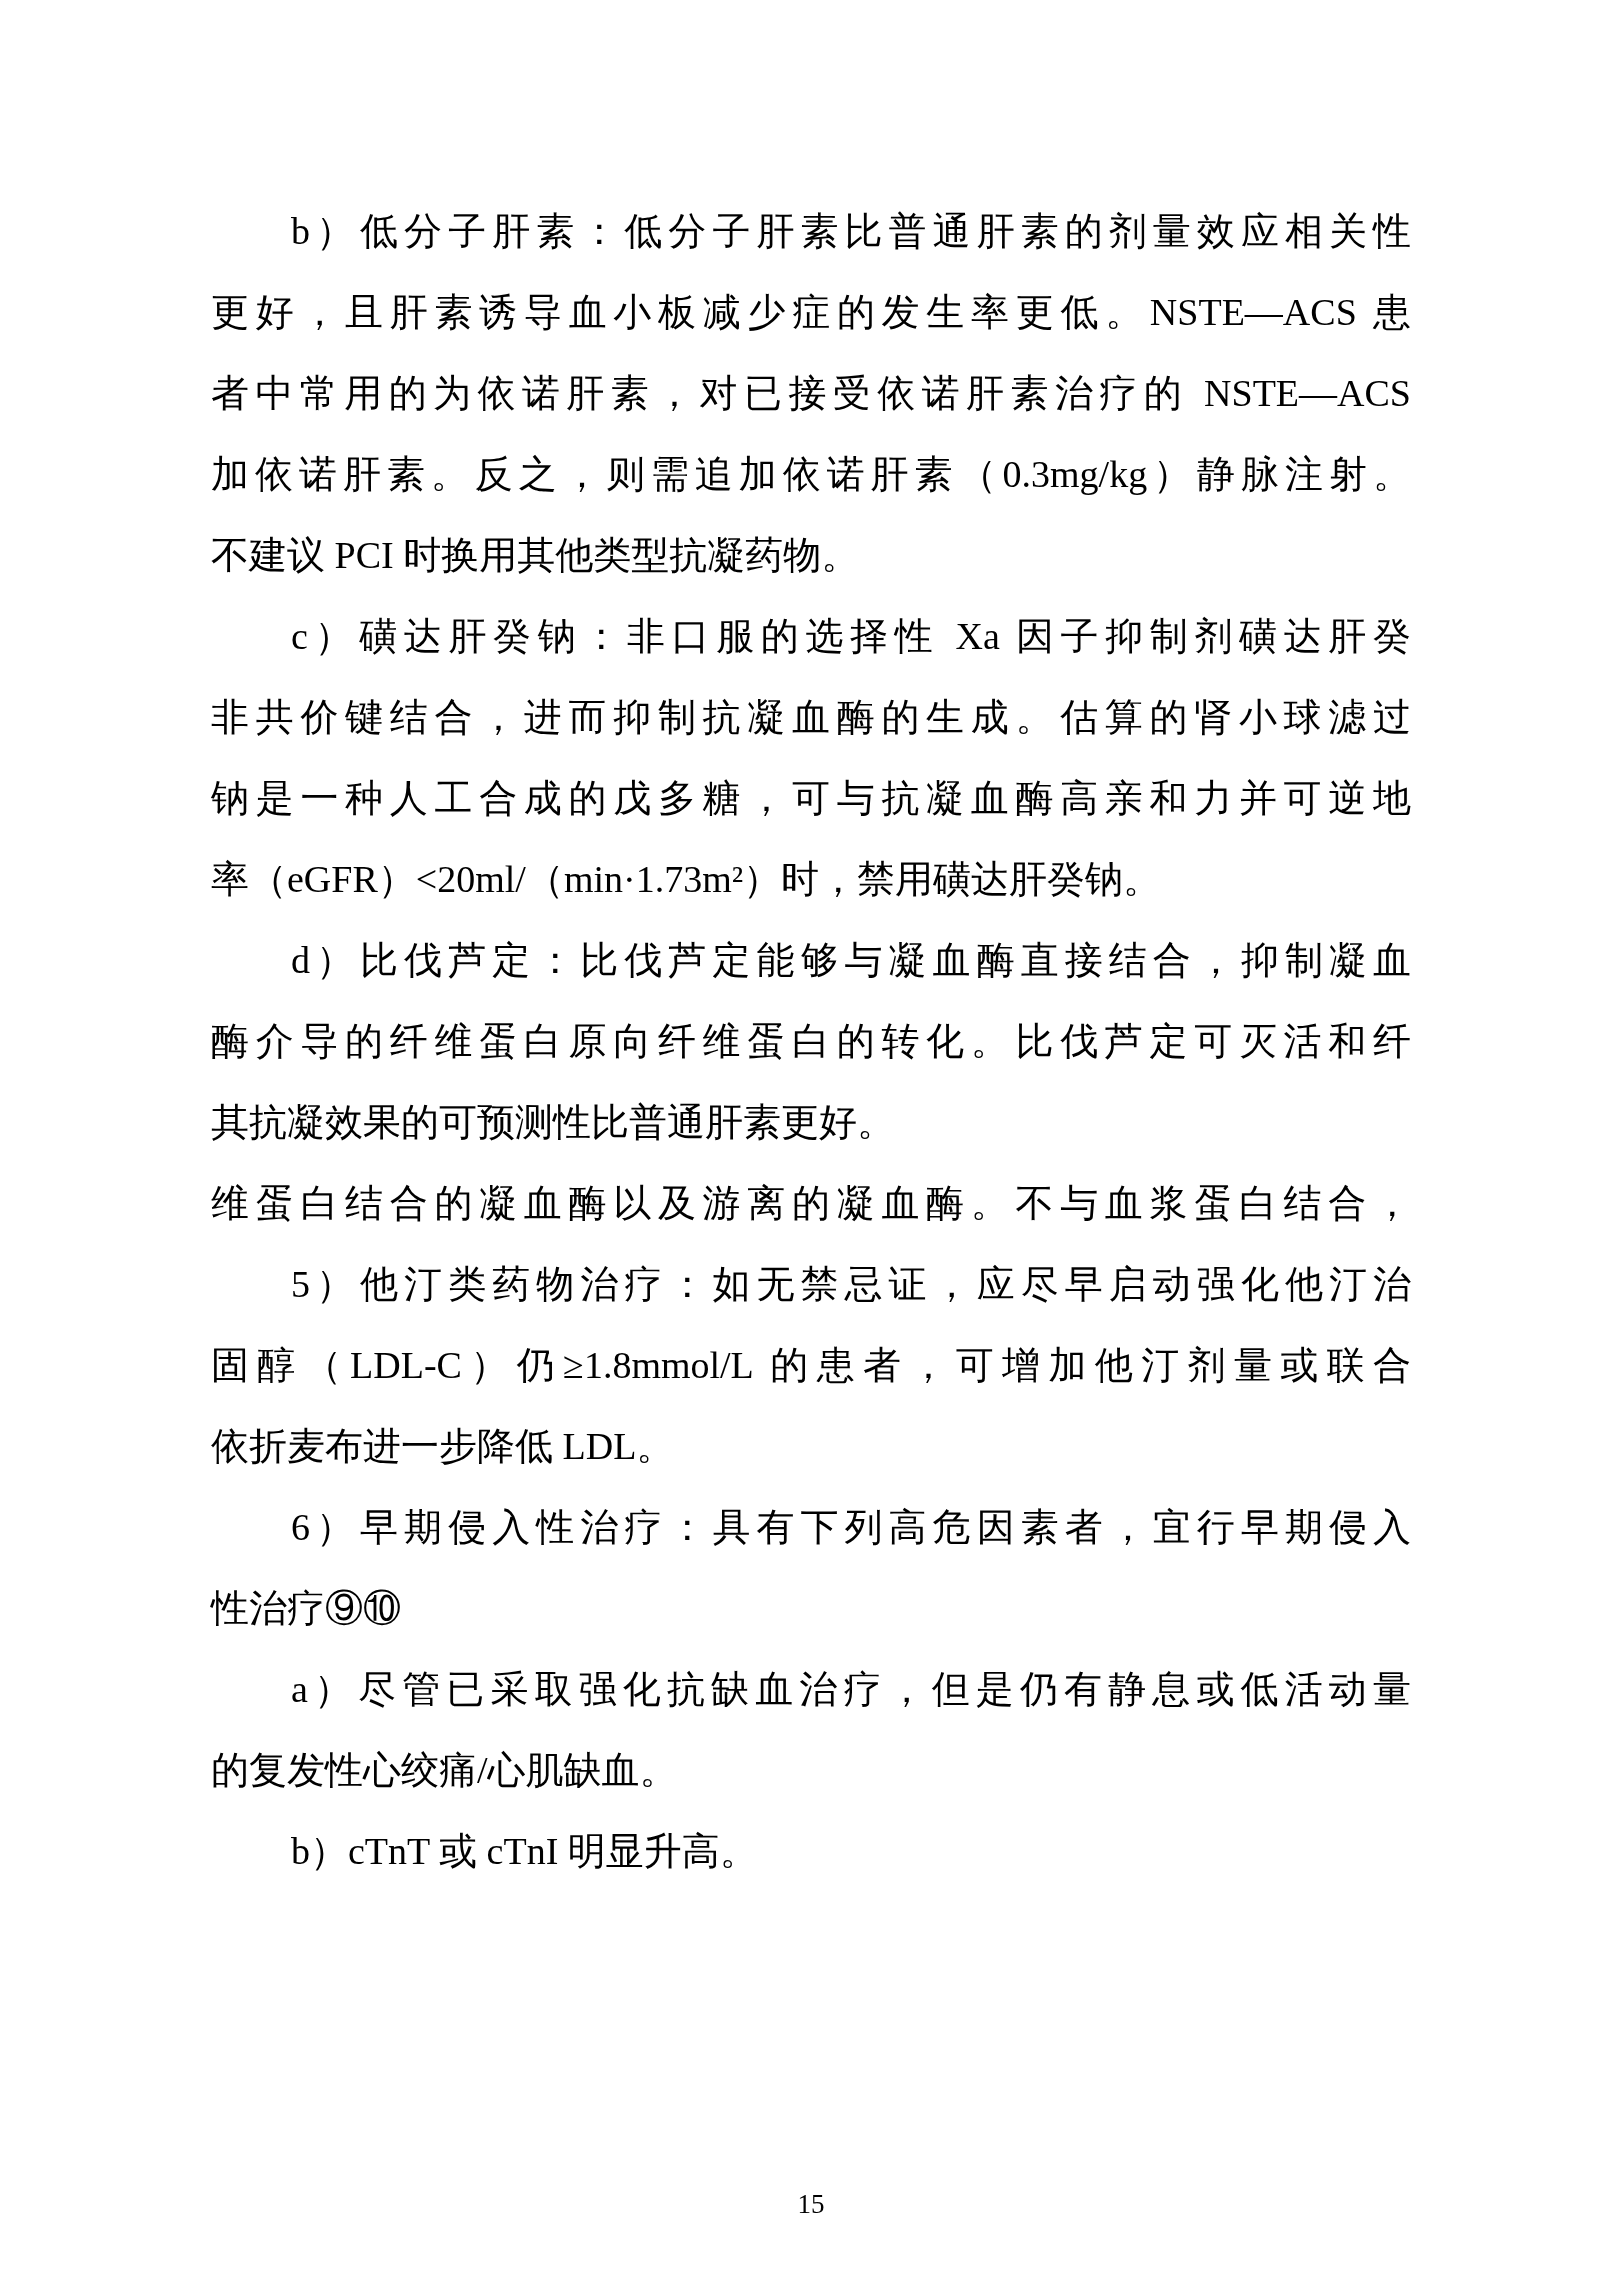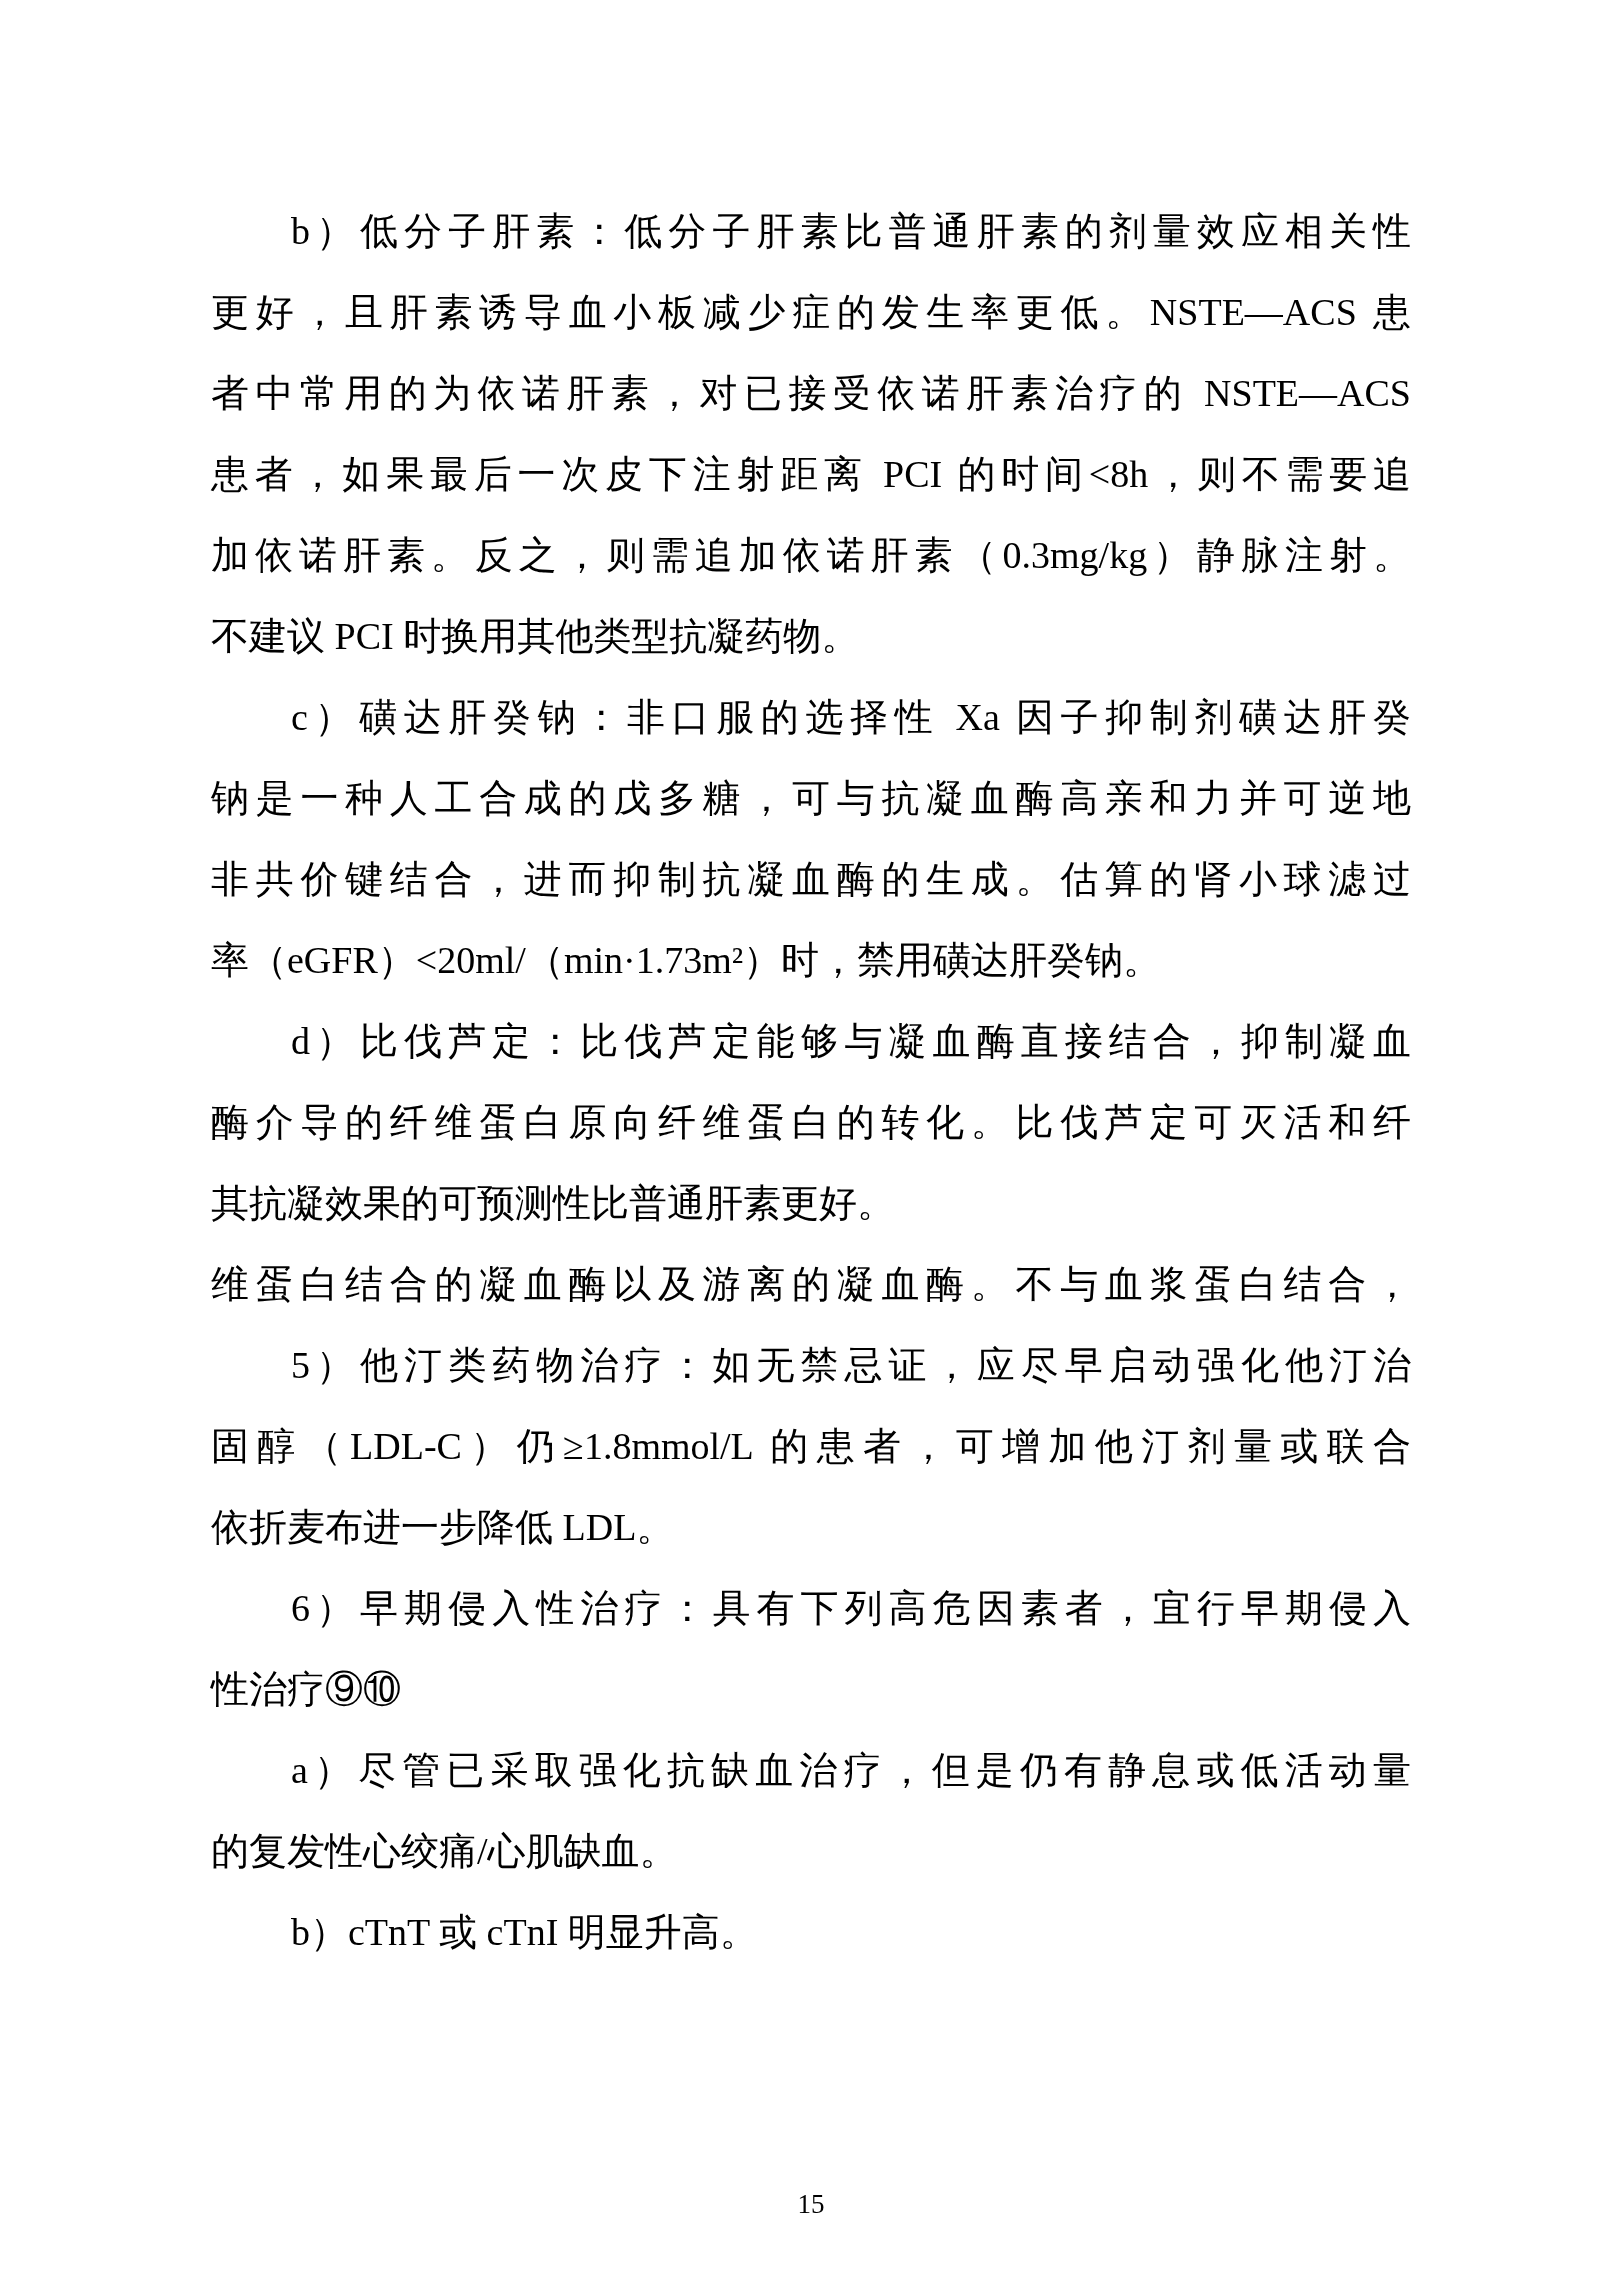--- a/index.html
+++ b/index.html
@@ -56,26 +56,25 @@
   }
 </style>
 </head>
 <body>
 
 <div class="page">
   <div class="doc-body">
       <div class="line indent justify">b）低分子肝素：低分子肝素比普通肝素的剂量效应相关性</div>
       <div class="line justify">更好，且肝素诱导血小板减少症的发生率更低。NSTE—ACS 患</div>
       <div class="line justify">者中常用的为依诺肝素，对已接受依诺肝素治疗的 NSTE—ACS</div>
-      <div class="line justify">患者，如果最后一次皮下注射距离 PCI 的时间&lt;8h，则不需要追</div>
       <div class="line justify">加依诺肝素。反之，则需追加依诺肝素（0.3mg/kg）静脉注射。</div>
       <div class="line">不建议 PCI 时换用其他类型抗凝药物。</div>
       <div class="line indent justify">c）磺达肝癸钠：非口服的选择性 Xa 因子抑制剂磺达肝癸</div>
+      <div class="line justify">非共价键结合，进而抑制抗凝血酶的生成。估算的肾小球滤过</div>
       <div class="line justify">钠是一种人工合成的戊多糖，可与抗凝血酶高亲和力并可逆地</div>
-      <div class="line justify">非共价键结合，进而抑制抗凝血酶的生成。估算的肾小球滤过</div>
       <div class="line">率（eGFR）&lt;20ml/（min·1.73m²）时，禁用磺达肝癸钠。</div>
       <div class="line indent justify">d）比伐芦定：比伐芦定能够与凝血酶直接结合，抑制凝血</div>
       <div class="line justify">酶介导的纤维蛋白原向纤维蛋白的转化。比伐芦定可灭活和纤</div>
       <div class="line">其抗凝效果的可预测性比普通肝素更好。</div>
       <div class="line justify">维蛋白结合的凝血酶以及游离的凝血酶。不与血浆蛋白结合，</div>
       <div class="line indent justify">5）他汀类药物治疗：如无禁忌证，应尽早启动强化他汀治</div>
       <div class="line justify">固醇（LDL-C）仍≥1.8mmol/L 的患者，可增加他汀剂量或联合</div>
       <div class="line">依折麦布进一步降低 LDL。</div>
       <div class="line indent justify">6）早期侵入性治疗：具有下列高危因素者，宜行早期侵入</div>
       <div class="line">性治疗⑨⑩</div>

